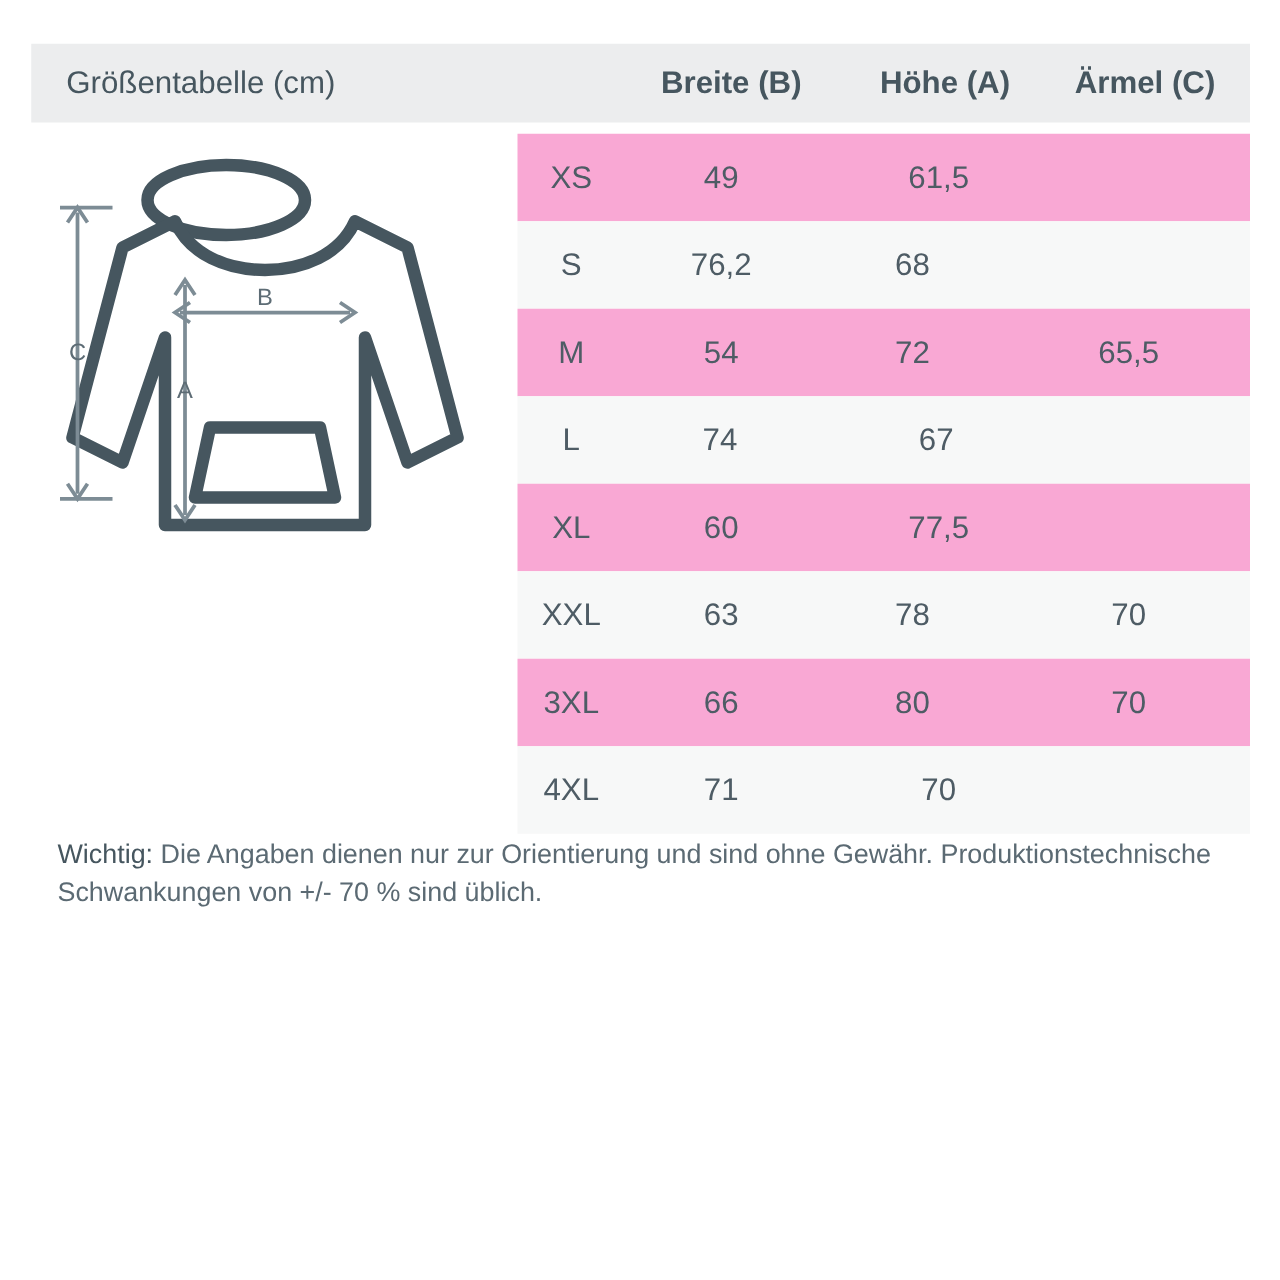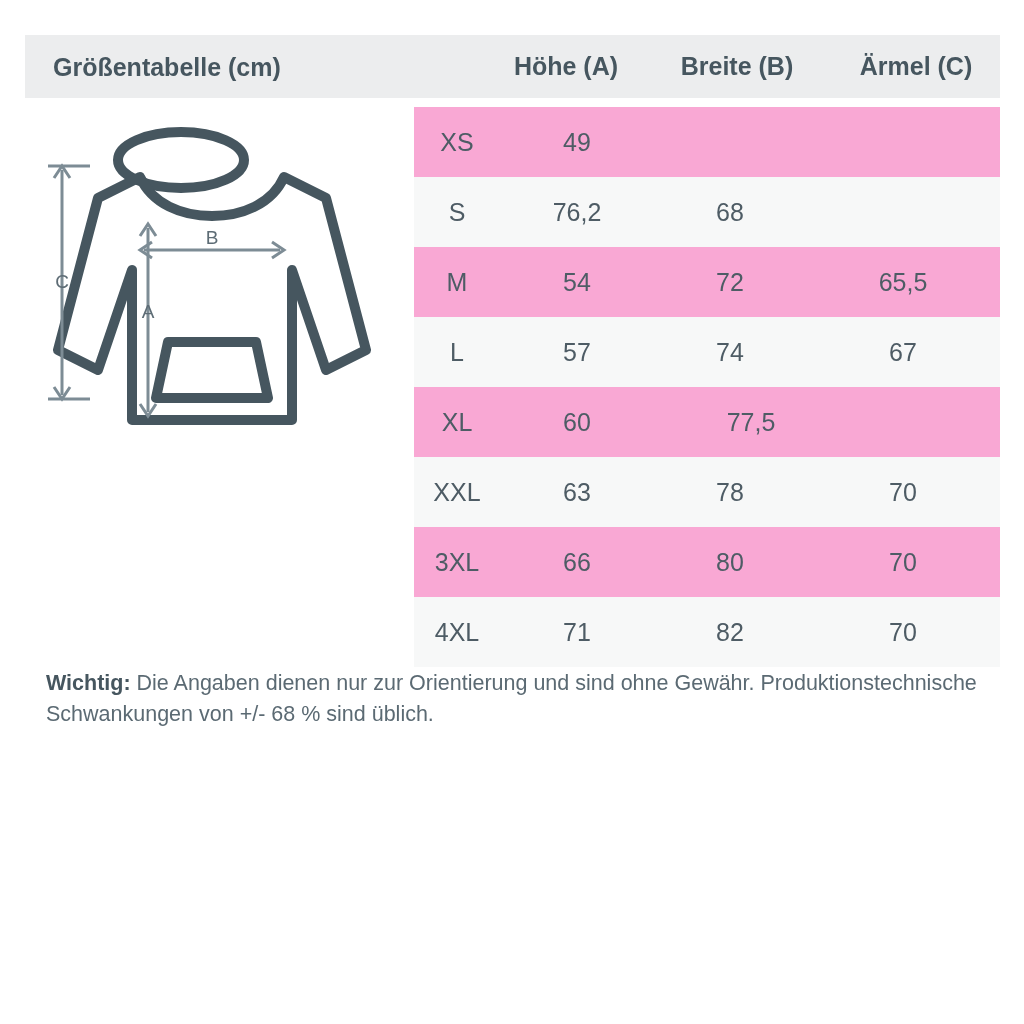--- a/index.html
+++ b/index.html
@@ -31,21 +31,21 @@
     display: flex;
     align-items: center;
     box-sizing: border-box;
   }
   .header-title {
     position: absolute;
     left: 28px;
     top: 50%;
     transform: translateY(-50%);
     font-size: 25px;
-    font-weight: bold;
+    font-weight: normal;
     color: #46565f;
     white-space: nowrap;
   }
   .header-cols {
     position: absolute;
     right: 0;
     top: 0;
     height: 100%;
     display: flex;
     align-items: center;
@@ -93,69 +93,69 @@
     position: absolute;
     left: 46px;
     top: 668px;
     width: 950px;
     font-size: 21.5px;
     line-height: 31px;
     color: #5b6a73;
   }
   .note b {
     color: #46565f;
-    font-weight: bold;
+    font-weight: normal;
   }
 
   
   .illus {
     position: absolute;
     left: 40px;
     top: 120px;
     width: 370px;
     height: 330px;
   }
 </style>
 </head>
 <body>
 
 <div class="page">
 
   <div class="header">
     <div class="header-title">Größentabelle (cm)</div>
     <div class="header-cols">
+      <div class="header-col col-b">Breite (B)</div>
       <div class="header-col col-a">Höhe (A)</div>
-      <div class="header-col col-b">Breite (B)</div>
       <div class="header-col col-c">Ärmel (C)</div>
     </div>
   </div>
 
   <div class="table">
 
     <div class="row">
       <div class="cell c-size">XS</div>
       <div class="cell c-b">49</div>
+      <div class="cell c-c">61,5</div>
     </div>
 
     <div class="row alt">
       <div class="cell c-size">S</div>
       <div class="cell c-b">76,2</div>
       <div class="cell c-a">68</div>
     </div>
 
     <div class="row">
       <div class="cell c-size">M</div>
       <div class="cell c-b">54</div>
       <div class="cell c-a">72</div>
       <div class="cell c-c">65,5</div>
     </div>
 
     <div class="row alt">
       <div class="cell c-size">L</div>
-      <div class="cell c-b">57</div>
       <div class="cell c-a">74</div>
       <div class="cell c-c">67</div>
     </div>
 
     <div class="row">
       <div class="cell c-size">XL</div>
       <div class="cell c-b">60</div>
       <div class="cell c-c">77,5</div>
     </div>
 
@@ -169,28 +169,27 @@
     <div class="row">
       <div class="cell c-size">3XL</div>
       <div class="cell c-b">66</div>
       <div class="cell c-a">80</div>
       <div class="cell c-c">70</div>
     </div>
 
     <div class="row alt">
       <div class="cell c-size">4XL</div>
       <div class="cell c-b">71</div>
-      <div class="cell c-a">82</div>
       <div class="cell c-c">70</div>
     </div>
 
   </div>
 
   <div class="note">
-    <b>Wichtig:</b><span> Die Angaben dienen nur zur Orientierung und sind ohne Gewähr. Produktionstechnische Schwankungen von +/- 68 % sind üblich.</span>
+    <b>Wichtig:</b><span> Die Angaben dienen nur zur Orientierung und sind ohne Gewähr. Produktionstechnische Schwankungen von +/- 70 % sind üblich.</span>
   </div>
 
   <div class="illus">
     <svg width="370" height="330" viewBox="0 0 370 330" xmlns="http://www.w3.org/2000/svg">
       <g fill="none" stroke="#46565f" stroke-width="10" stroke-linejoin="round" stroke-linecap="round">
 
         <ellipse cx="141" cy="40" rx="63" ry="28"></ellipse>
 
         <path d="M100,57
                  L58,78

